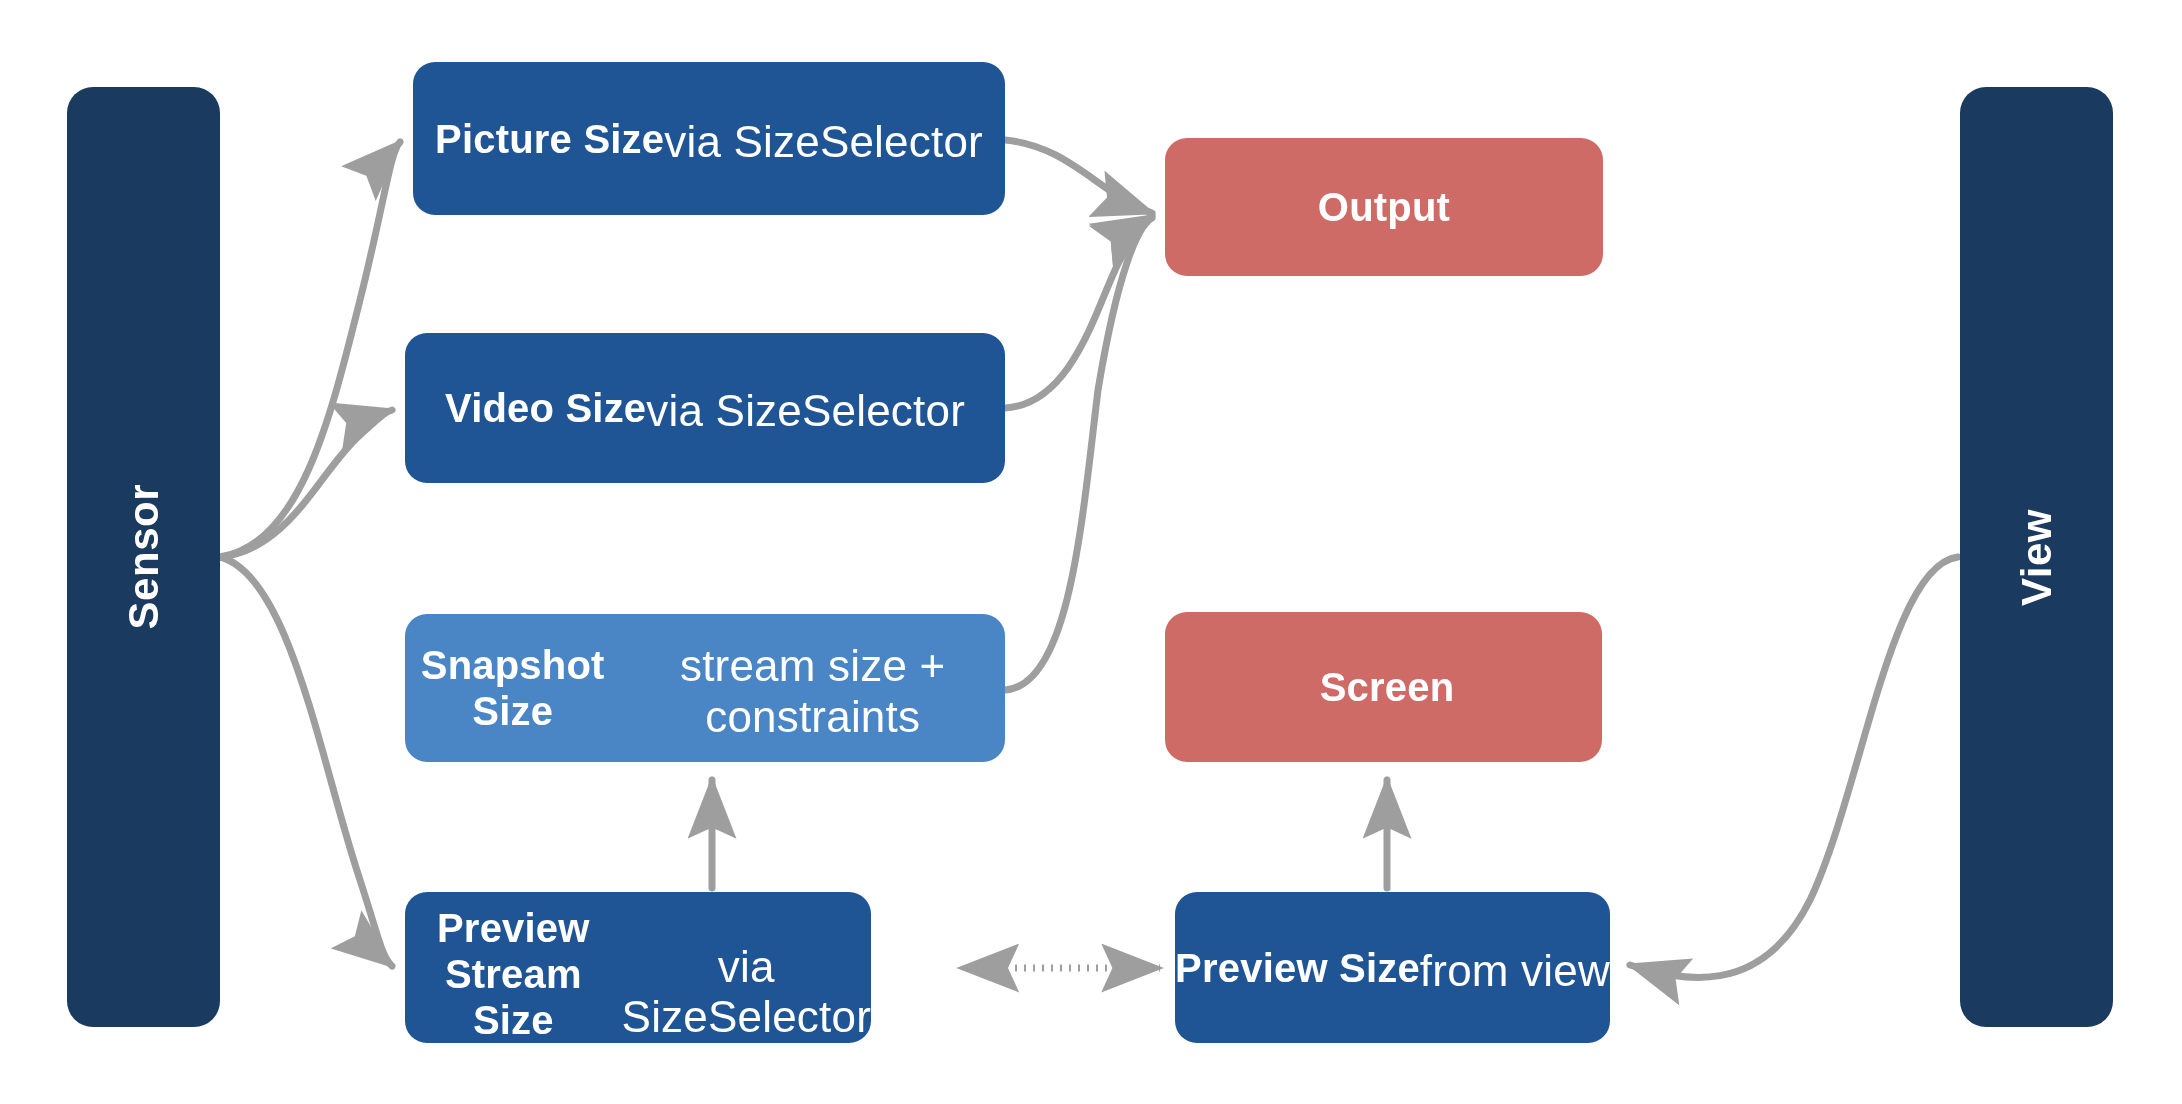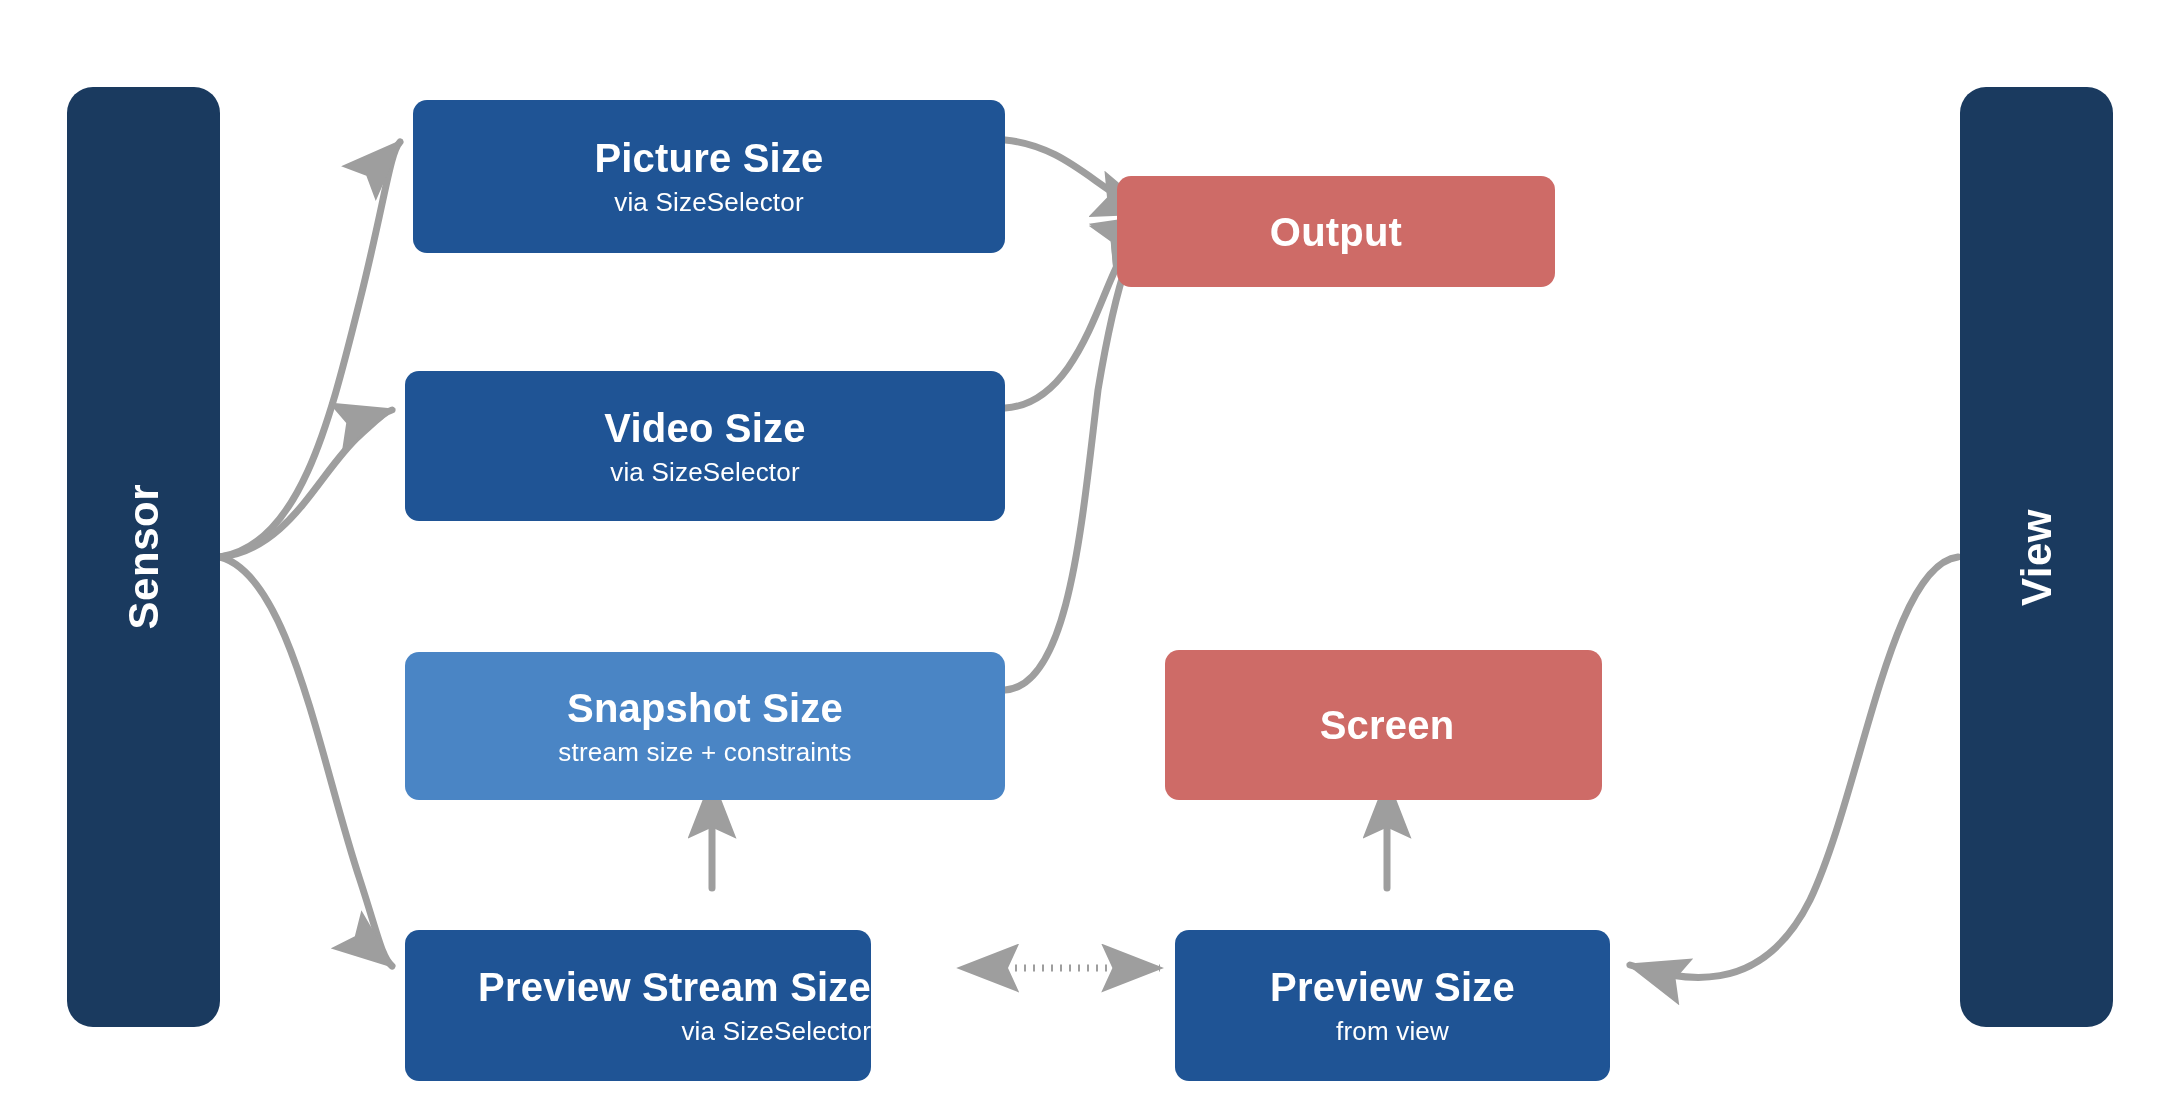--- a/index.html
+++ b/index.html
@@ -22,37 +22,36 @@
     left: 0;
     top: 0;
     width: 2182px;
     height: 1104px;
     pointer-events: none;
   }
   .node {
     position: absolute;
     box-sizing: border-box;
     display: flex;
-    flex-direction: column;
+    flex-direction: row;
     align-items: center;
     justify-content: center;
-    border-radius: 14px;
+    border-radius: 22px;
     color: #ffffff;
     text-align: center;
     line-height: 1.15;
-    margin-top: 38px;
   }
   .node .title {
     font-weight: bold;
     font-size: 40px;
     letter-spacing: 0.2px;
   }
   .node .subtitle {
     font-weight: normal;
-    font-size: 26px;
+    font-size: 44px;
     margin-top: 7px;
     letter-spacing: 0.2px;
   }
   .lane {
     position: absolute;
     box-sizing: border-box;
     border-radius: 26px;
     display: flex;
     align-items: center;
     justify-content: center;
@@ -69,21 +68,21 @@
 
   
   #lane-sensor { left: 67px;  top: 87px;  width: 153px; height: 940px; }
   #lane-view   { left: 1960px; top: 87px; width: 153px; height: 940px; }
 
   #node-picture  { left: 413px;  top: 62px;  width: 592px; height: 153px; }
   #node-video    { left: 405px;  top: 333px; width: 600px; height: 150px; }
   #node-snapshot { left: 405px;  top: 614px; width: 600px; height: 148px; }
   #node-preview  { left: 405px;  top: 892px; width: 466px; height: 151px; align-items: flex-end; }
 
-  #node-output   { left: 1117px; top: 138px; width: 438px; height: 111px; justify-content: center; }
+  #node-output   { left: 1165px; top: 138px; width: 438px; height: 138px; justify-content: center; }
   #node-screen   { left: 1165px; top: 612px; width: 437px; height: 150px; padding-left: 7px; }
   #node-surface  { left: 1175px; top: 892px; width: 435px; height: 151px; }
 </style>
 </head>
 <body>
 
 <div id="canvas">
 
   <svg id="edges" viewBox="0 0 2182 1104" width="2182" height="1104" xmlns="http://www.w3.org/2000/svg">
     <defs>

